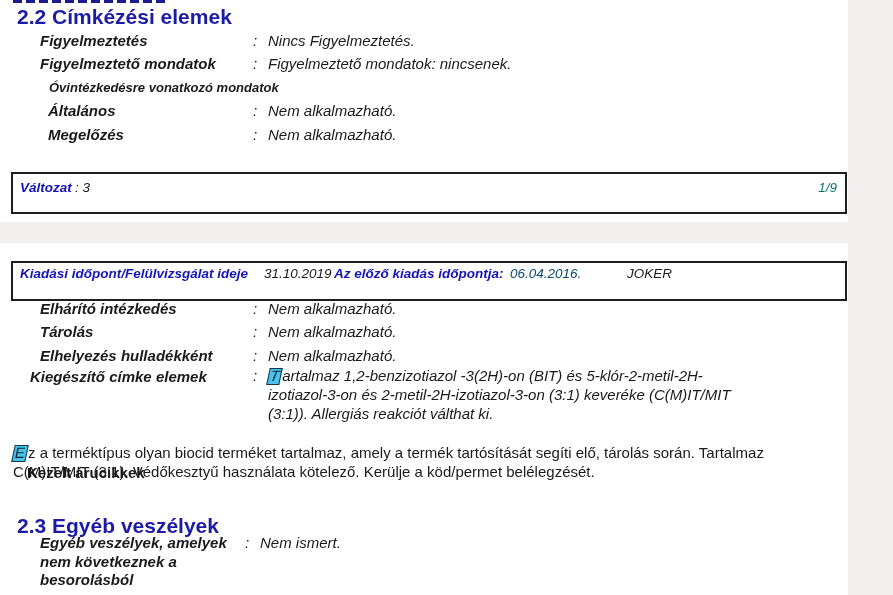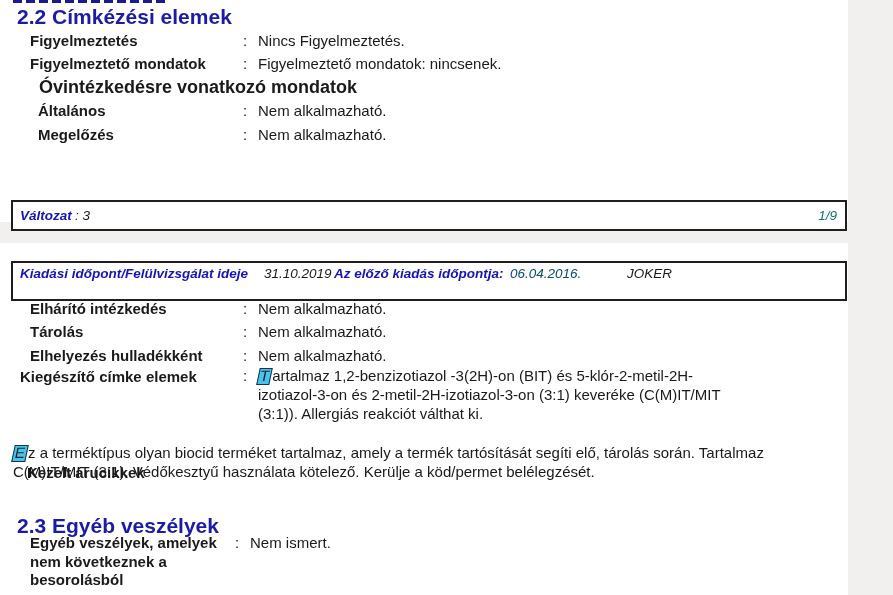--- a/index.html
+++ b/index.html
@@ -19,51 +19,51 @@
     left:13px;top:0;width:152px;height:3px;
     background:repeating-linear-gradient(90deg,#1b1b8e 0 9px,transparent 9px 13px);
   }
 
   
   .sec-heading{
     font-size:21px;font-weight:bold;color:#1b1ba5;white-space:nowrap;
   }
 
   
-  .rows{left:0;width:729px;}
+  .rows{left:10px;width:729px;font-style:italic;}
   .row{display:flex;align-items:flex-start;line-height:23.4px;font-size:15px;}
   .row .lbl{width:243px;padding-left:30px;box-sizing:border-box;font-weight:bold;flex:none;}
   .row .colon{width:15px;flex:none;}
   .row .val{flex:1;}
   .row.sub .lbl{padding-left:38px;}
   .row.supp .lbl{padding-left:20px;}
   .row.supp{line-height:18.7px;}
   .row.supp .lbl{line-height:18.7px;}
-  .subhead{font-weight:bold;font-size:18px;line-height:23.4px;padding-left:39px;}
+  .subhead{font-weight:bold;font-size:13px;line-height:23.4px;padding-left:39px;}
 
   .supp-val{width:578px;flex:none;}
 
   .bold-line{font-weight:bold;font-size:15px;white-space:nowrap;margin-top:39px;}
   .para{font-size:15px;line-height:18.7px;}
 
   
   .hl{
     display:inline-block;background:#4ac2ea;border:1px solid #16334a;
     padding:0 1px;margin-right:1px;line-height:14px;height:15px;
     transform:skewX(-12deg);color:#0e2433;font-weight:normal;
   }
 
   
   .meta-box{
     left:11px;width:836px;box-sizing:border-box;border:2px solid #1e1e1e;background:#ffffff;
     font-size:13.5px;font-style:italic;
   }
   .meta-box .blue{color:#1515b5;font-weight:bold;}
   .meta-box span{position:absolute;white-space:nowrap;}
-  .footer-box{top:172px;height:31px;margin-top:28px;}
+  .footer-box{top:172px;height:42px;}
   .footer-box span{top:6px;}
   .header-box{top:261px;height:40px;}
   .header-box span{top:3px;}
 </style>
 </head>
 <body>
 
 <div class="abs right-margin-strip"></div>
 <div class="abs page-gap-band"></div>
 <div class="abs clipped-artifact"></div>

